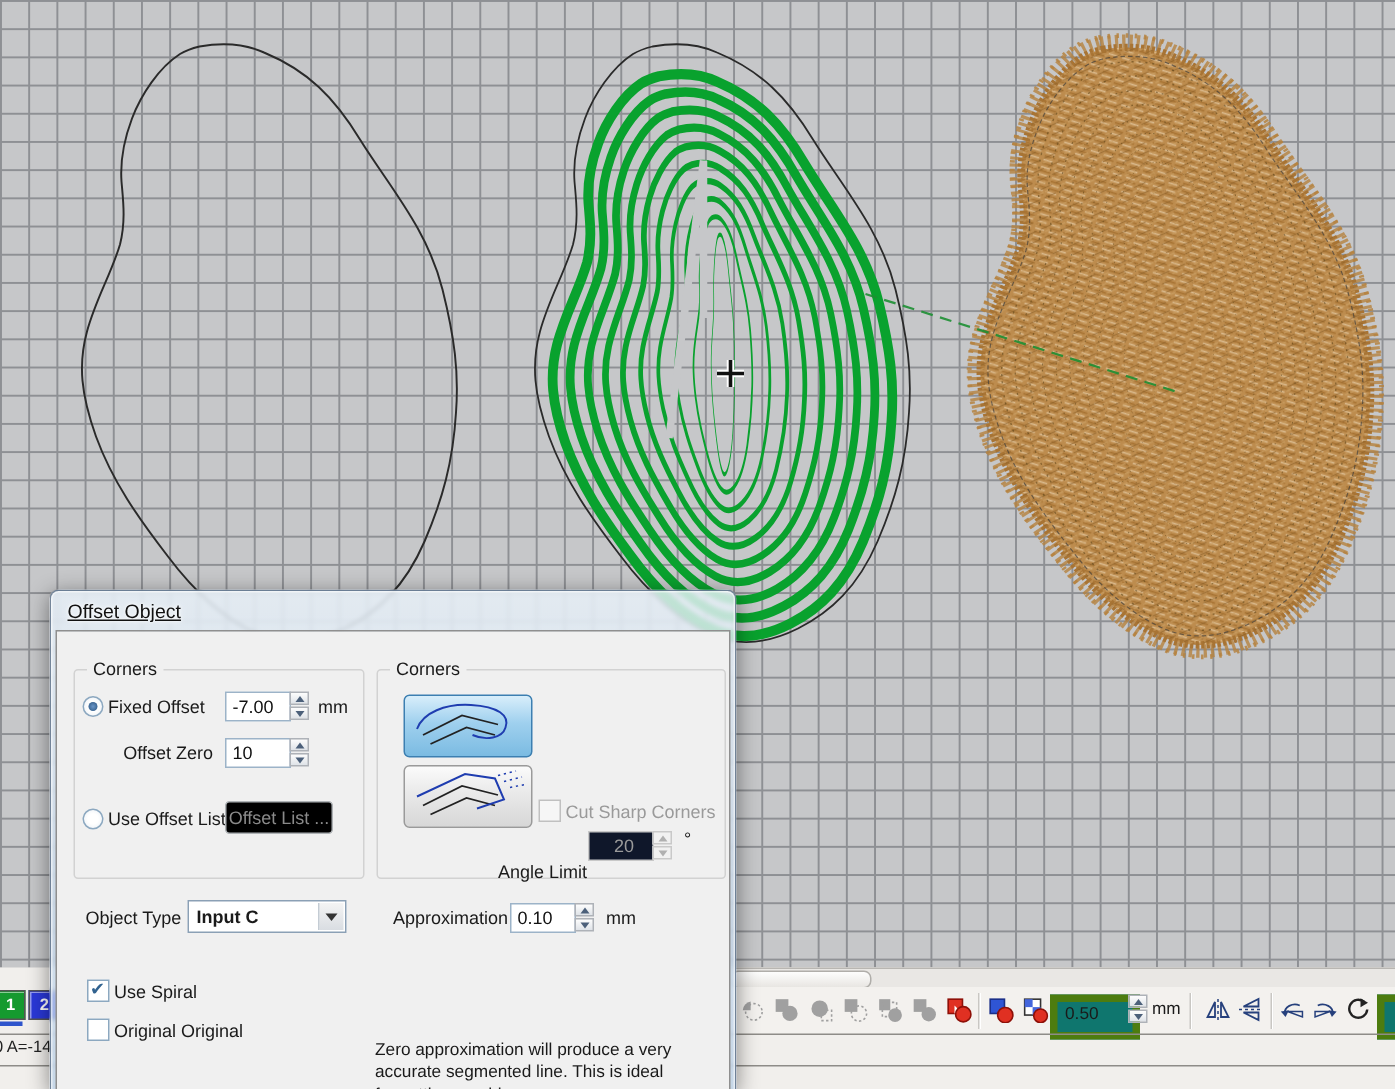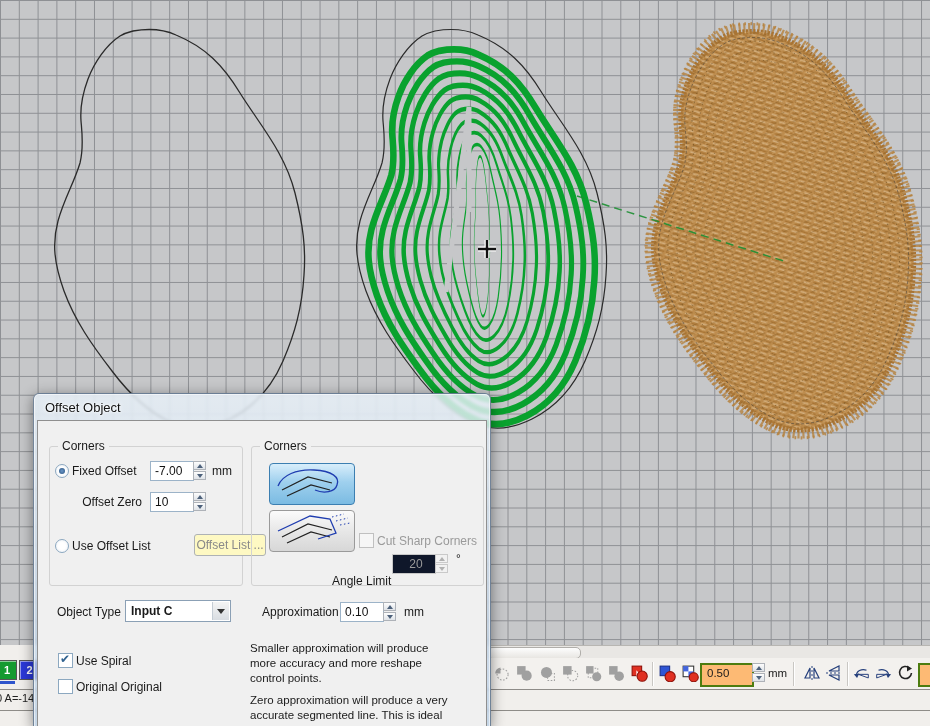--- a/index.html
+++ b/index.html
@@ -13,21 +13,21 @@
     background-size:18.8px 18.8px;}
   #canvas svg{position:absolute;left:0;top:0;}
   
   #chrome{position:absolute;left:0;top:645px;width:930px;height:81px;background:#f1efec;}
   #hscroll{position:absolute;left:480px;right:0;top:0;height:13px;background:#e9e7e4;border-top:1px solid #b8b6b2;}
   #hscroll .thumb{position:absolute;left:7px;top:1px;width:92px;height:10px;border:1px solid #b0aeaa;border-radius:5px;
     background:linear-gradient(#fdfdfd,#e8e6e2);}
   #tbar{position:absolute;left:480px;right:0;top:13px;height:31px;background:#f3f1ee;}
   .tsep{position:absolute;top:17px;width:1px;height:24px;background:#c9c7c3;border-right:1px solid #fff;}
   .ticon{position:absolute;top:19px;width:18px;height:18px;}
-  .tfield{position:absolute;top:18px;height:18px;background:#fdba74;border:2px solid #4d7c0f;
+  .tfield{position:absolute;top:18px;height:18px;background:#0f766e;border:5px solid #4d7c0f;
     font-size:11.5px;color:#1a1a1a;padding:2px 0 0 5px;box-sizing:content-box;}
   .tlabel{position:absolute;top:22px;font-size:11.5px;color:#1a1a1a;}
   .statusline{position:absolute;left:0;right:0;height:1px;background:#8e8c88;}
   
   .spin{display:inline-block;width:15px;height:20px;vertical-align:top;}
   .spin .u,.spin .d{width:13px;height:9px;border:1px solid #aeb2b8;background:linear-gradient(#fdfdfd,#dfe3e8);
     position:relative;box-sizing:border-box;}
   .spin .d{margin-top:1px;}
   .spin i{position:absolute;left:3px;width:0;height:0;border-left:3px solid transparent;border-right:3px solid transparent;}
   .spin .u i{top:2px;border-bottom:4px solid #4c607a;}
@@ -40,39 +40,39 @@
     color:#fff;font-size:11px;font-weight:bold;text-align:center;line-height:18px;}
   #swatch-underline{position:absolute;left:-3px;top:36px;width:18px;height:3px;background:#2f55cc;}
   #status-text{position:absolute;left:-4px;top:47px;font-size:11px;color:#222;white-space:nowrap;}
   
   #dialog{position:absolute;left:33px;top:393px;width:456px;height:333px;
     background:linear-gradient(180deg,rgba(233,242,250,.82),rgba(186,207,229,.78));
     border:1px solid rgba(80,100,125,.75);border-bottom:none;border-radius:6px 6px 0 0;
     box-shadow:0 3px 14px rgba(0,0,0,.45), inset 0 0 0 1px rgba(255,255,255,.55);
     backdrop-filter:blur(1.5px);}
   #dlg-title{position:absolute;left:11px;top:6px;font-size:13px;color:#111;
-    text-shadow:0 0 4px #fff,0 0 2px #fff;}
+    text-shadow:0 0 4px #fff,0 0 2px #fff;text-decoration:underline;}
   #dlg-content{position:absolute;left:4px;right:4px;top:27px;bottom:0;background:#f0f0f0;
     outline:1px solid #8f8f8f;font-size:12px;color:#1a1a1a;}
   .group{position:absolute;border:1px solid #d2d2d2;border-radius:3px;}
   .group>.glabel{position:absolute;left:8px;top:-8px;background:#f0f0f0;padding:0 4px;font-size:12px;}
   .radio{position:absolute;width:12px;height:12px;border:1px solid #8ca8c0;border-radius:50%;
     background:radial-gradient(#fff 40%,#e8eef4);}
   .radio.sel::after{content:"";position:absolute;left:3px;top:3px;width:6px;height:6px;border-radius:50%;
     background:radial-gradient(#6a96c8,#28527e);}
   .cbox{position:absolute;width:13px;height:13px;border:1px solid #8ca8c0;background:#fff;}
   .cbox.on::after{content:"✔";position:absolute;left:1px;top:-2px;font-size:12px;color:#31628f;}
   .cbox.dis{border-color:#c0c0c0;background:#f6f6f6;}
   .lbl{position:absolute;white-space:nowrap;}
   .lbl.dis{color:#9a9a9a;}
   .field{position:absolute;background:#fff;border:1px solid #9cb3c8;padding:2px 0 0 4px;height:16px;
     font-size:12px;color:#111;}
   .field.dis{background:#0f172a;border-color:#c8c8c8;color:#9a9a9a;}
-  .btn{position:absolute;border:1px solid #aeb2b5;border-radius:3px;background:#fef9c3;
-    color:#8a8a8a;font-size:12px;text-align:center;margin-left:44px;}
+  .btn{position:absolute;border:1px solid #aeb2b5;border-radius:3px;background:#000000;
+    color:#8a8a8a;font-size:12px;text-align:center;}
   .cornbtn{position:absolute;width:84px;height:40px;border-radius:4px;}
   #corner-round-btn{border:1px solid #3c7fb1;background:linear-gradient(#d8eefb,#9fd0ee 45%,#7bbbe2);}
   #corner-sharp-btn{border:1px solid #9a9a9a;background:linear-gradient(#fbfbfb,#e9e9e9 45%,#d7d7d7);}
   .combo{position:absolute;background:#fff;border:1px solid #8ba0b5;height:20px;font-weight:bold;}
   .combo .val{position:absolute;left:5px;top:3px;font-size:12px;}
   .combo .drop{position:absolute;right:1px;top:1px;bottom:1px;width:16px;
     background:linear-gradient(#f4f4f4,#d9dde2);border-left:1px solid #c4ccd4;}
   .combo .drop::after{content:"";position:absolute;left:4px;top:7px;border-left:4px solid transparent;
     border-right:4px solid transparent;border-top:5px solid #333;}
   .note{position:absolute;width:202px;font-size:11.5px;line-height:1.32;color:#1a1a1a;}
@@ -326,16 +326,15 @@
           <i></i>
         </div>
       </div>
     <span class="lbl" style="left:366px;top:184px">mm</span>
 
     <span class="cbox on" style="left:20px;top:232px"></span>
     <span class="lbl" style="left:38px;top:233px">Use Spiral</span>
     <span class="cbox" style="left:20px;top:258px"></span>
     <span class="lbl" style="left:38px;top:259px">Original Original</span>
 
-    <div class="note" style="left:212px;top:220px">Smaller approximation will produce more accuracy and more reshape control points.</div>
     <div class="note" style="left:212px;top:272px">Zero approximation will produce a very accurate segmented line. This is ideal for cutting machines.</div>
   </div>
 </div>
 
 </body></html>

